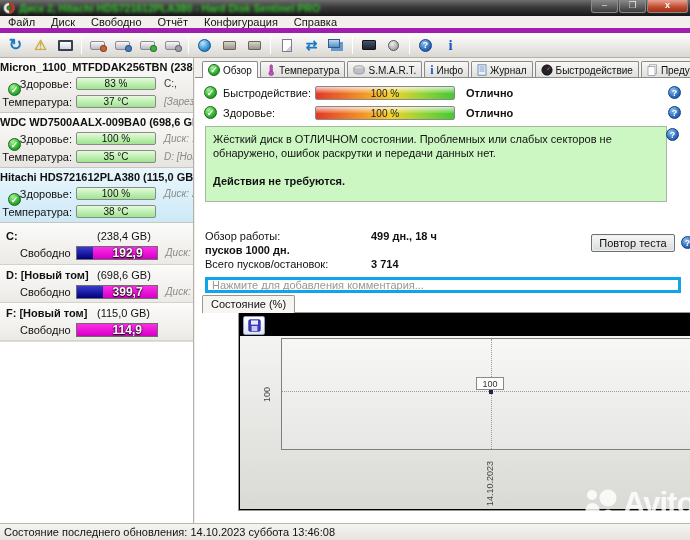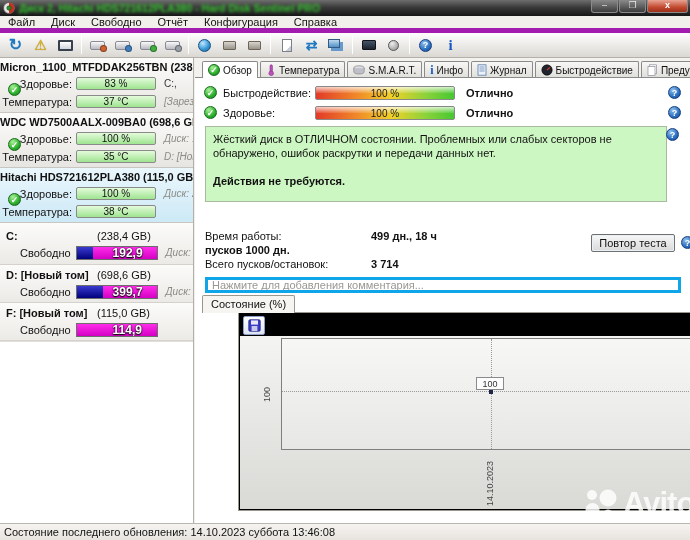--- a/index.html
+++ b/index.html
@@ -409,21 +409,21 @@
       </div>
 
       <div id="okbox">
         <div>Жёсткий диск в ОТЛИЧНОМ состоянии. Проблемных или слабых секторов не обнаружено, ошибок раскрутки и передачи данных нет.</div>
         <div class="act">Действия не требуются.</div>
       </div>
       <span id="okbox-help" class="helpico">?</span>
 
       <div id="stats">
         <div class="stat-row">
-            <span class="sl">Время работы:</span>
+            <span class="sl">Обзор работы:</span>
             <span class="sv">499 дн., 18 ч</span>
           </div>
         <div class="stat-row">
             <span class="sv">пусков 1000 дн.</span>
           </div>
         <div class="stat-row">
             <span class="sl">Всего пусков/остановок:</span>
             <span class="sv">3 714</span>
           </div>
       </div>

